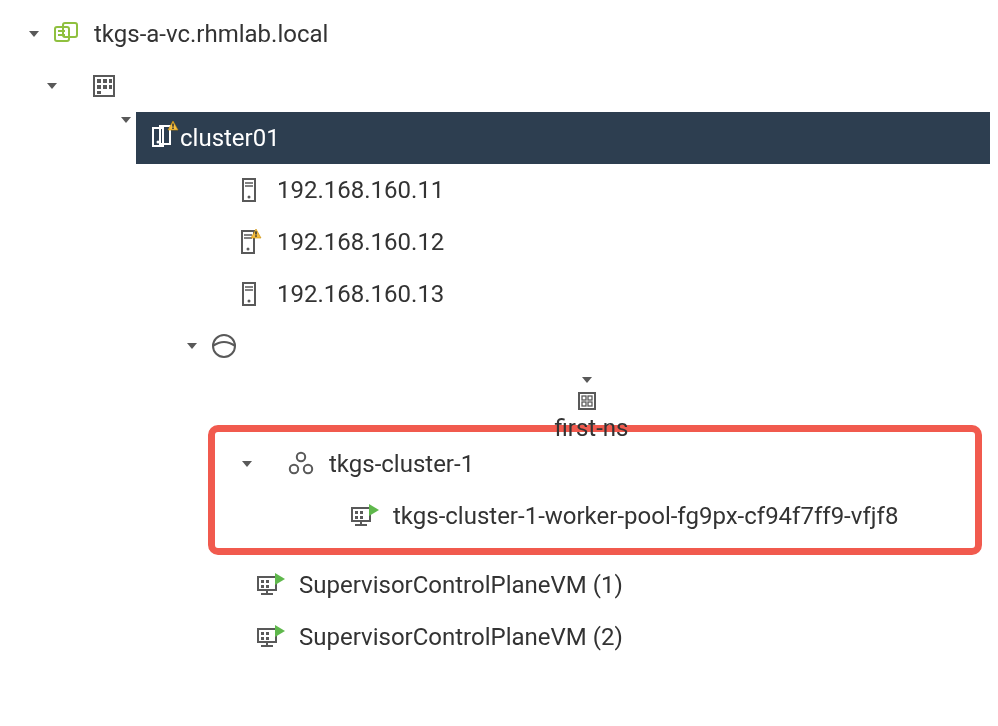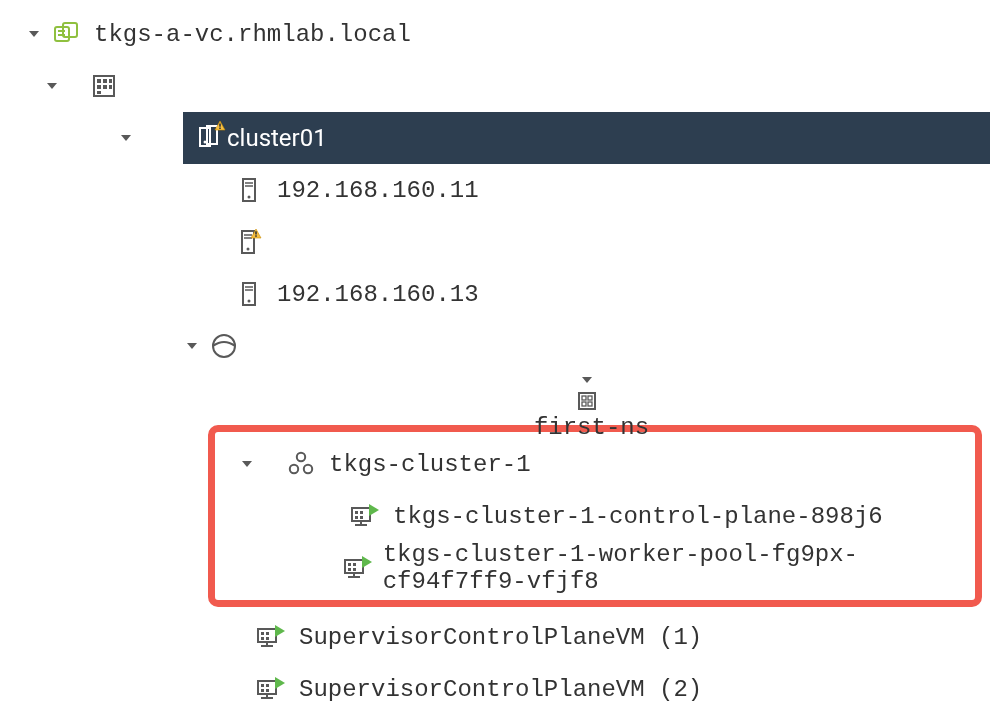--- a/index.html
+++ b/index.html
@@ -9,21 +9,20 @@
       color: #333;
       background: #fff;
       padding: 8px;
       width: 998px;
     }
     .tree-item {
       display: flex;
       align-items: center;
       height: 52px;
       cursor: pointer;
-      font-family: Liberation Mono, monospace;
     }
     .tree-item .chevron {
       width: 28px;
       display: flex;
       align-items: center;
       justify-content: center;
     }
     .tree-item .chevron svg {
       fill: #595959;
     }
@@ -39,22 +38,20 @@
 
     .indent-0 { padding-left: 12px; }
     .indent-1 { padding-left: 30px; }
     .indent-host { padding-left: 195px; }
     .indent-ns { padding-left: 170px; }
     .indent-first-ns { padding-left: 175px; flex-direction: column; }
     .indent-super { padding-left: 217px; }
 
     .sel-row {
       display: flex;
-      align-items: center;
-      gap: 47px;
     }
     .sel-wrap {
       display: flex;
       align-items: center;
       background: #2d3e50;
       color: #fff;
       height: 52px;
       margin-left: 2px;
       flex: 1;
       padding-left: 14px;
@@ -155,20 +152,21 @@
     <svg width="26" height="28" viewBox="0 0 26 28">
       <rect x="6" y="3" width="12" height="22" fill="none" stroke="#595959" stroke-width="2"></rect>
       <circle cx="12" cy="21" r="1.5" fill="#595959"></circle>
       <line x1="8" y1="7" x2="16" y2="7" stroke="#595959" stroke-width="1.5"></line>
       <line x1="8" y1="10" x2="16" y2="10" stroke="#595959" stroke-width="1.5"></line>
       <polygon points="20,1 15,10 25,10" fill="#f5bf42" stroke="#c78a00" stroke-width="0.6"></polygon>
       <rect x="19.2" y="3.3" width="1.6" height="3.2" fill="#333"></rect>
       <rect x="19.2" y="7.3" width="1.6" height="1.5" fill="#333"></rect>
     </svg>
   </span>
+  <span class="label">192.168.160.12</span>
 </div>
 
 <div class="tree-item indent-host no-chevron">
   <span class="chevron"></span>
   <span class="icon-box">
     <svg width="24" height="28" viewBox="0 0 24 28">
       <rect x="6" y="3" width="12" height="22" fill="none" stroke="#595959" stroke-width="2"></rect>
       <circle cx="12" cy="21" r="1.5" fill="#595959"></circle>
       <line x1="8" y1="7" x2="16" y2="7" stroke="#595959" stroke-width="1.5"></line>
       <line x1="8" y1="10" x2="16" y2="10" stroke="#595959" stroke-width="1.5"></line>
@@ -234,36 +232,20 @@
         <rect x="2" y="6" width="18" height="13" fill="none" stroke="#595959" stroke-width="2"></rect>
         <line x1="5" y1="23" x2="17" y2="23" stroke="#595959" stroke-width="2"></line>
         <line x1="11" y1="19" x2="11" y2="23" stroke="#595959" stroke-width="2"></line>
         <rect x="5" y="9" width="3" height="3" fill="#595959"></rect>
         <rect x="10" y="9" width="3" height="3" fill="#595959"></rect>
         <rect x="5" y="14" width="3" height="3" fill="#595959"></rect>
         <rect x="10" y="14" width="3" height="3" fill="#595959"></rect>
         <polygon points="19,2 19,14 29,8" fill="#5fb84c"></polygon>
       </svg>
     </span>
-    <span class="label">tkgs-cluster-1-control-plane-898j6</span>
-  </div>
-  <div class="tree-item t2 no-chevron">
-    <span class="chevron"></span>
-    <span class="icon-box">
-      <svg width="30" height="28" viewBox="0 0 30 28">
-        <rect x="2" y="6" width="18" height="13" fill="none" stroke="#595959" stroke-width="2"></rect>
-        <line x1="5" y1="23" x2="17" y2="23" stroke="#595959" stroke-width="2"></line>
-        <line x1="11" y1="19" x2="11" y2="23" stroke="#595959" stroke-width="2"></line>
-        <rect x="5" y="9" width="3" height="3" fill="#595959"></rect>
-        <rect x="10" y="9" width="3" height="3" fill="#595959"></rect>
-        <rect x="5" y="14" width="3" height="3" fill="#595959"></rect>
-        <rect x="10" y="14" width="3" height="3" fill="#595959"></rect>
-        <polygon points="19,2 19,14 29,8" fill="#5fb84c"></polygon>
-      </svg>
-    </span>
     <span class="label">tkgs-cluster-1-worker-pool-fg9px-cf94f7ff9-vfjf8</span>
   </div>
 </div>
 
 <div class="tree-item indent-super no-chevron">
   <span class="chevron"></span>
   <span class="icon-box">
     <svg width="30" height="28" viewBox="0 0 30 28">
       <rect x="2" y="6" width="18" height="13" fill="none" stroke="#595959" stroke-width="2"></rect>
       <line x1="5" y1="23" x2="17" y2="23" stroke="#595959" stroke-width="2"></line>

